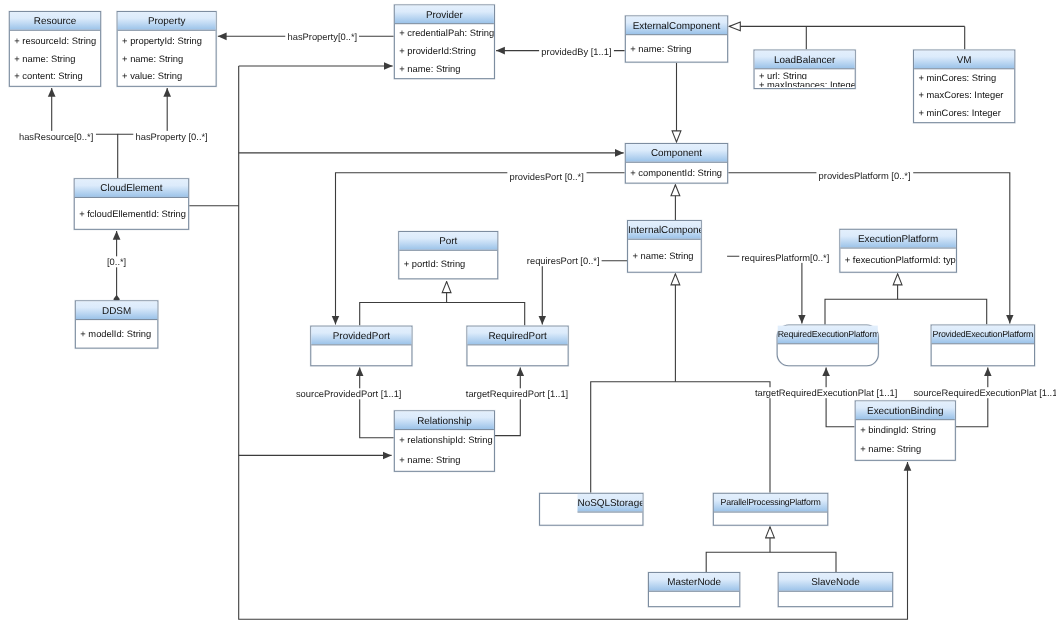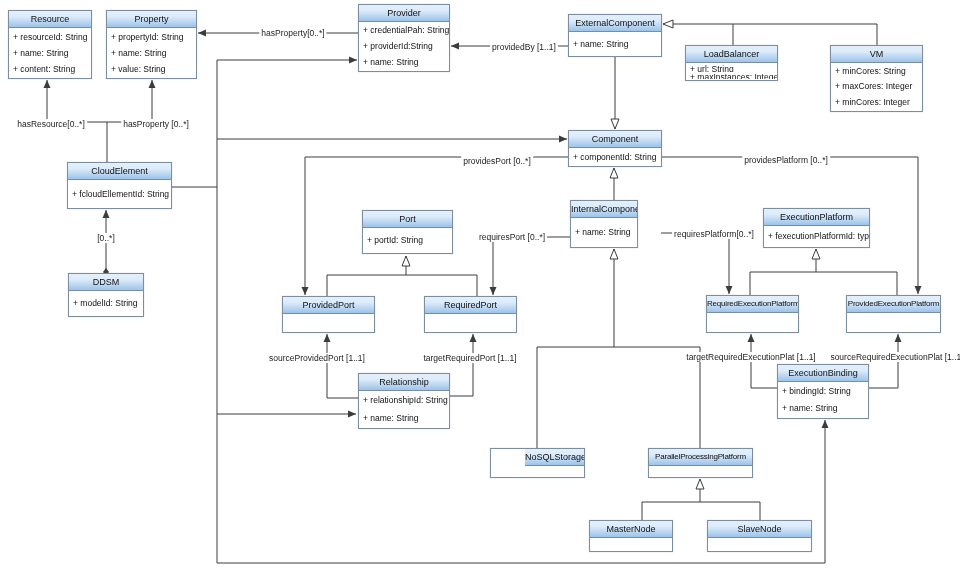--- a/index.html
+++ b/index.html
@@ -202,21 +202,21 @@
   <div class="uml-class" style="left:282px;top:296px;width:93px;height:37px;">
     <div class="uml-title">ProvidedPort</div>
     <div class="uml-body"></div>
   </div>
 
   <div class="uml-class" style="left:424px;top:296px;width:93px;height:37px;">
     <div class="uml-title">RequiredPort</div>
     <div class="uml-body"></div>
   </div>
 
-  <div class="uml-class" style="left:706px;top:295px;width:93px;height:38px;">
+  <div class="uml-class" style="left:706px;top:295px;width:93px;height:38px;border-radius:11px;">
     <div class="uml-title tight">RequiredExecutionPlatform</div>
     <div class="uml-body"></div>
   </div>
 
   <div class="uml-class" style="left:846px;top:295px;width:95px;height:38px;">
     <div class="uml-title tight">ProvidedExecutionPlatform</div>
     <div class="uml-body"></div>
   </div>
 
   <div class="uml-class" style="left:358px;top:373px;width:92px;height:56px;">

